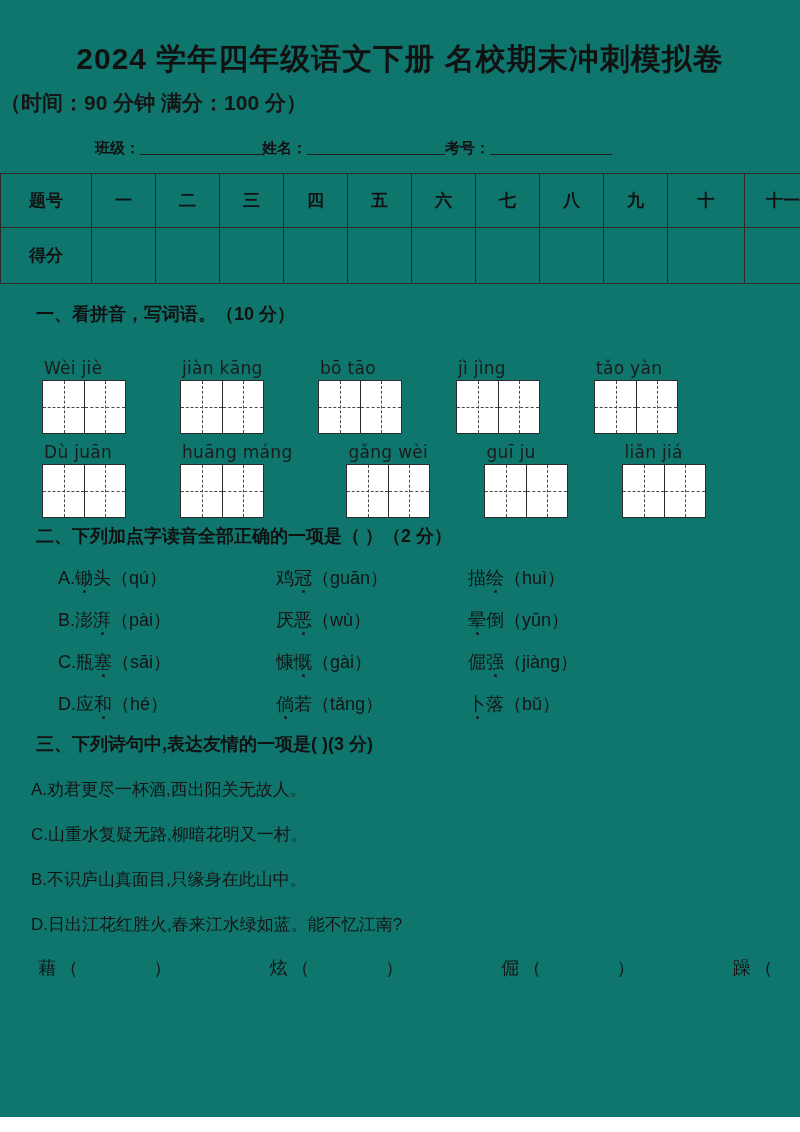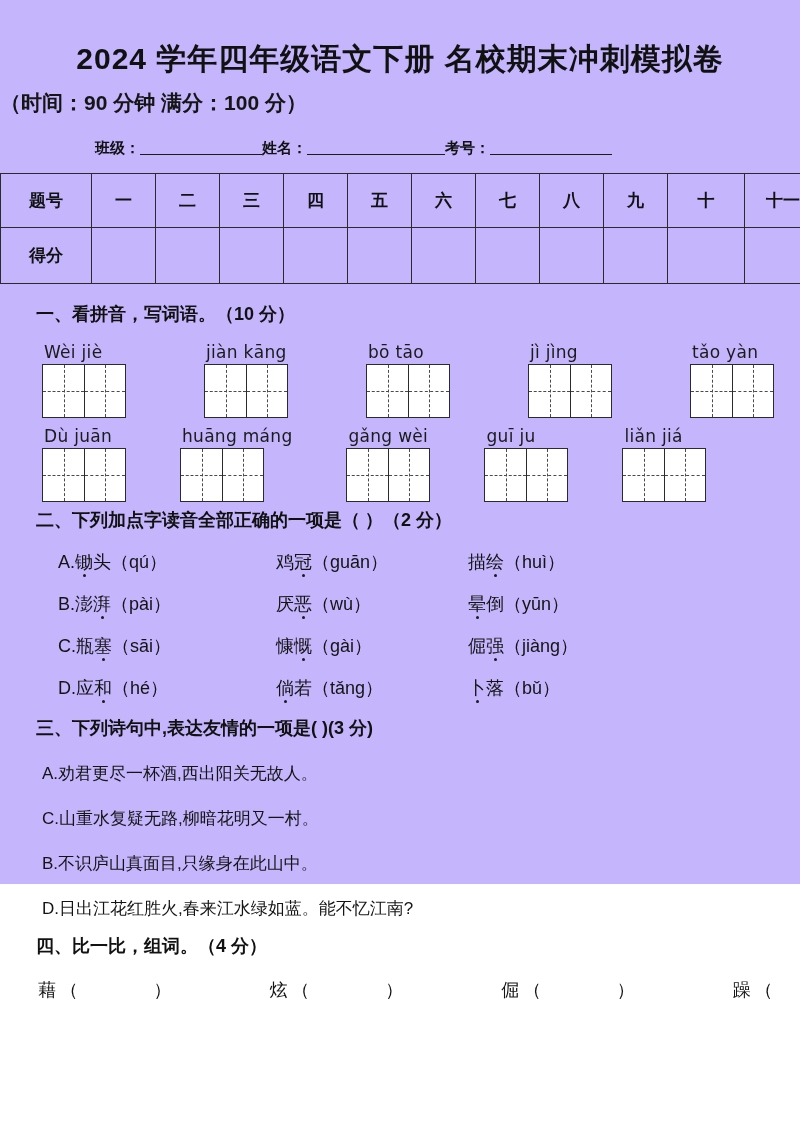--- a/index.html
+++ b/index.html
@@ -11,22 +11,22 @@
     width: 800px;
     height: 1132px;
     position: relative;
     font-family: "Liberation Sans", "DejaVu Sans", sans-serif;
     color: #1b1b1b;
     overflow: hidden;
   }
   .page {
     position: relative;
     width: 800px;
-    height: 884px;
-    background: #c4b5fd;
+    height: 1117px;
+    background: #0f766e;
     box-sizing: border-box;
   }
 
   
   .title {
     text-align: center;
     font-size: 30px;
     font-weight: 700;
     letter-spacing: 1px;
     padding-top: 42px;
@@ -98,21 +98,21 @@
   .sec3-head { margin-top: 16px; }
   .sec4-head { margin-top: 14px; }
 
   
   .pinyin-row {
     display: flex;
     margin-left: 42px;
     margin-right: 36px;
     justify-content: flex-start;
   }
-  .pinyin-row.row1 { margin-top: 16px; gap: 24px; }
+  .pinyin-row.row1 { margin-top: 32px; }
   .pinyin-row.row2 { margin-top: 8px; }
   .py-group {
     display: flex;
     flex-direction: column;
     align-items: flex-start;
     margin-right: 54px;
   }
   .py-group:last-child { margin-right: 0; }
   .py-text {
     font-size: 17px;
@@ -179,21 +179,21 @@
     height: 3px;
     margin-left: -1.5px;
     border-radius: 50%;
     background: #1b1b1b;
   }
 
   
   .poem-line {
     font-size: 17px;
     color: #141414;
-    margin-left: 42px;
+    margin-left: 31px;
     margin-top: 22px;
     white-space: nowrap;
   }
 
   
   .wf-row {
     display: flex;
     margin-left: 38px;
     margin-top: 20px;
     font-size: 18px;
@@ -395,21 +395,20 @@
       <span></span><span class="dotted">卜</span><span>落</span><span>（bǔ）</span>
     </div>
   </div>
 
   <div class="sec-head sec3-head">三、下列诗句中,表达友情的一项是(        )(3 分)</div>
   <div class="poem-line">A.劝君更尽一杯酒,西出阳关无故人。</div>
   <div class="poem-line">C.山重水复疑无路,柳暗花明又一村。</div>
   <div class="poem-line">B.不识庐山真面目,只缘身在此山中。</div>
   <div class="poem-line">D.日出江花红胜火,春来江水绿如蓝。能不忆江南?</div>
 
-  <div class="sec-head sec4-head">四、比一比，组词。（4 分）</div>
   <div class="wf-row">
     <div class="wf-item">
       <span class="wf-char">藉</span>
       <span class="wf-paren">（ ）</span>
     </div>
     <div class="wf-item">
       <span class="wf-char">炫</span>
       <span class="wf-paren">（ ）</span>
     </div>
     <div class="wf-item">

